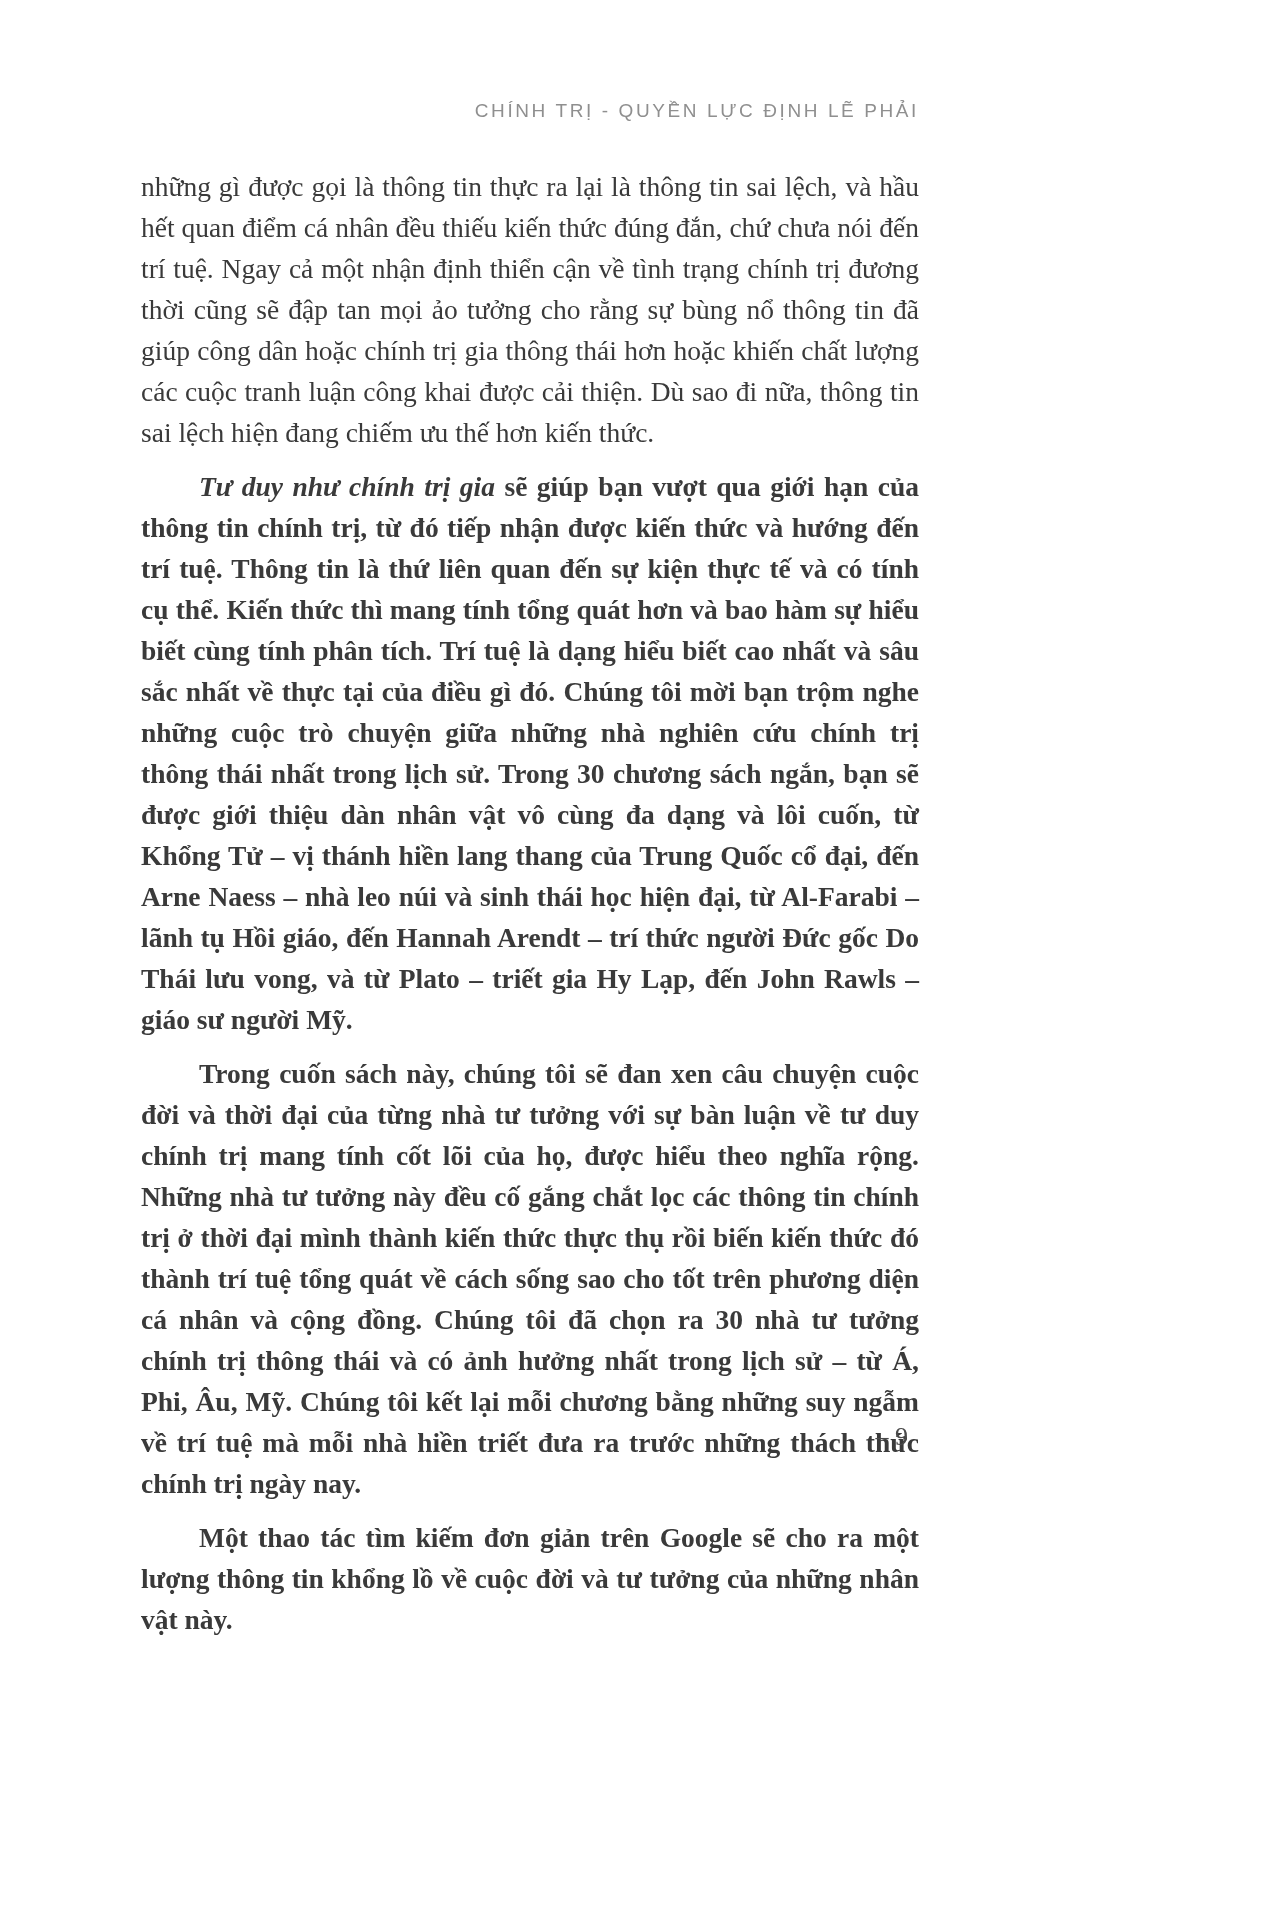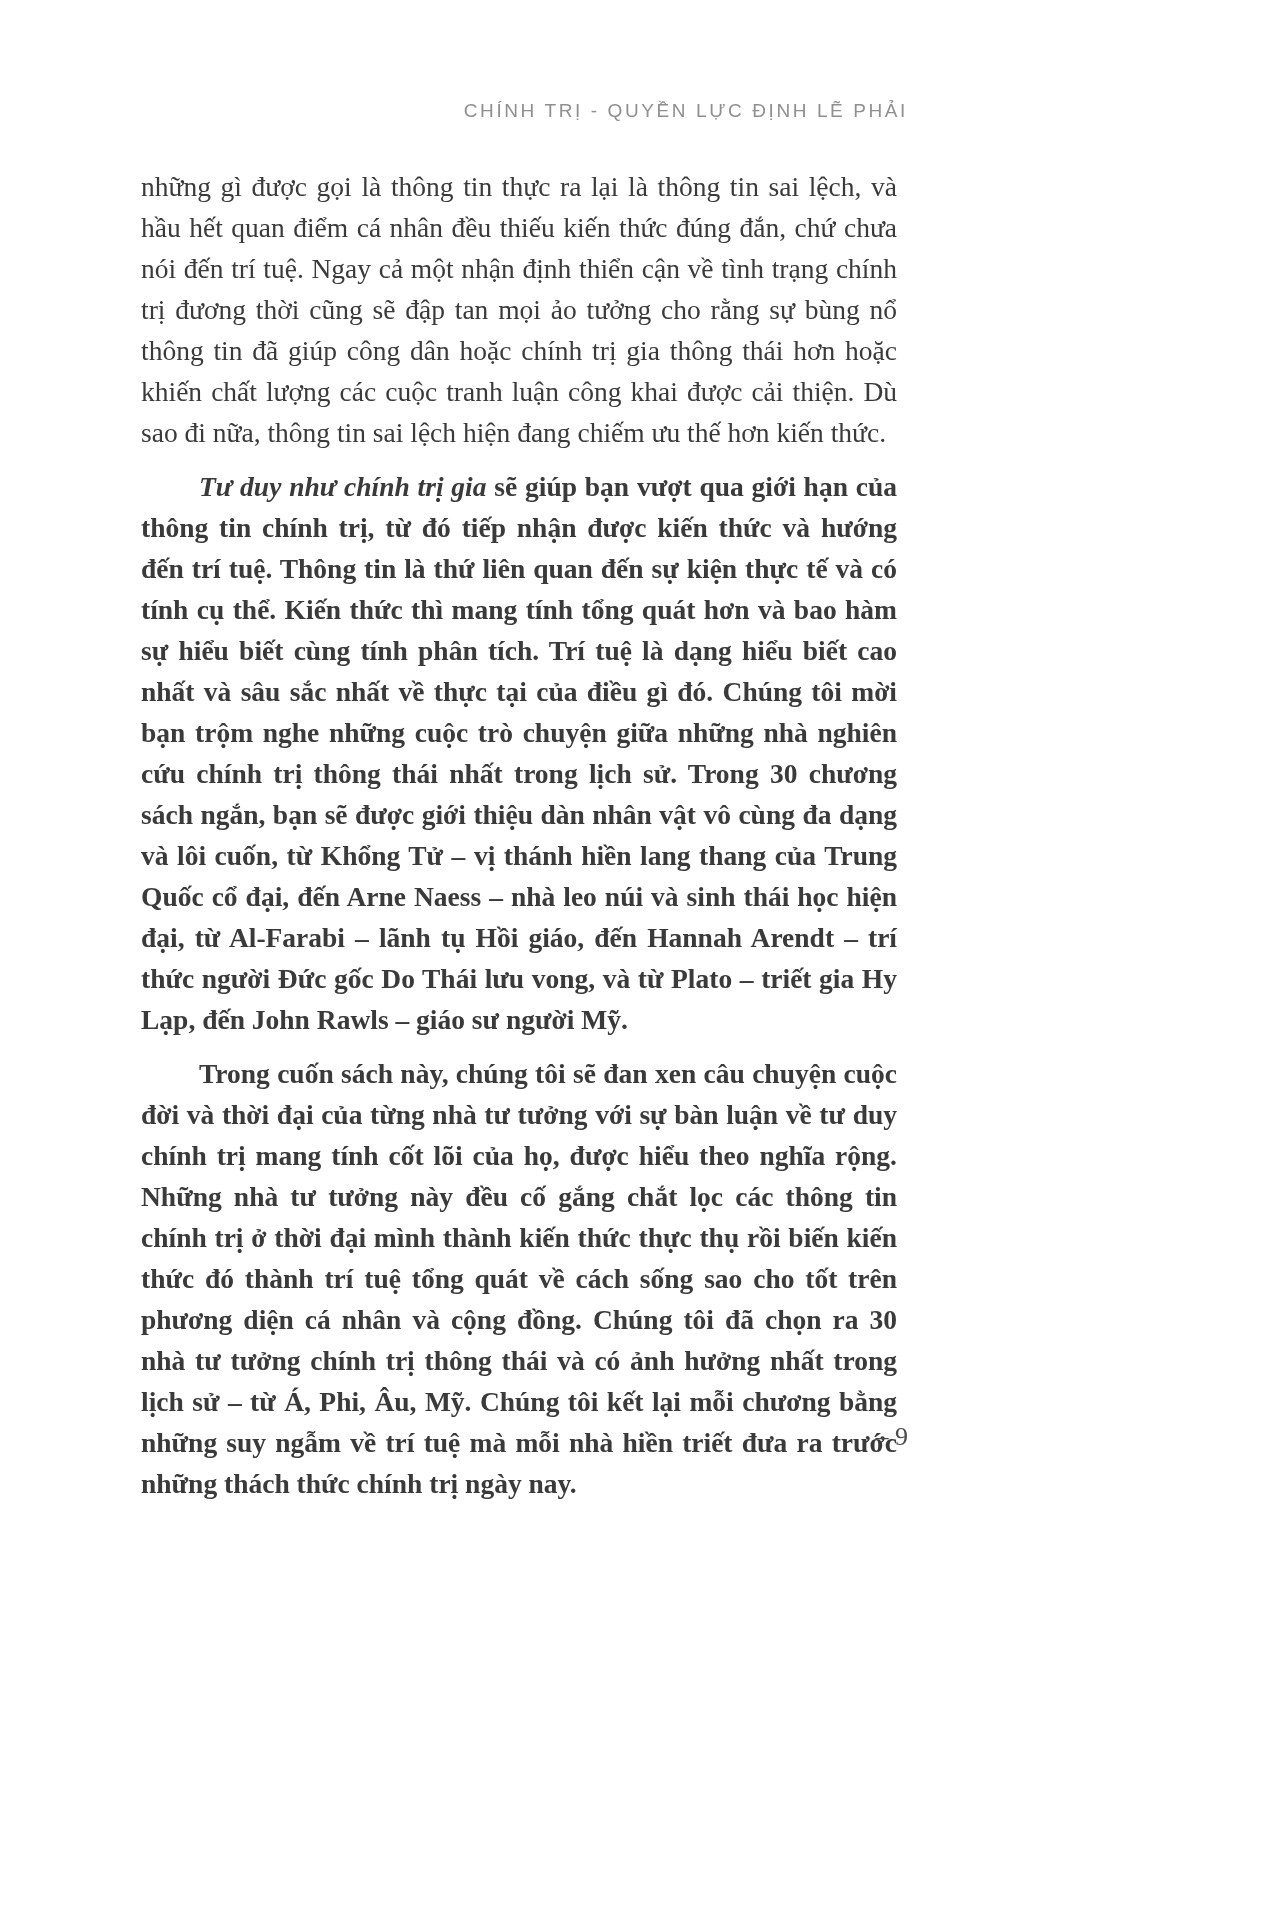--- a/index.html
+++ b/index.html
@@ -12,41 +12,41 @@
     position: relative;
     width: 1276px;
     height: 1922px;
     margin: 0 auto;
     background: #ffffff;
     box-sizing: border-box;
     overflow: hidden;
   }
   .content-column {
     position: absolute;
-    left: 130px;
+    left: 141px;
     top: 100px;
     width: 778px;
   }
   .running-head {
     text-align: right;
     font-family: "Liberation Sans", sans-serif;
     font-size: 19px;
     font-weight: 400;
     letter-spacing: 2.6px;
     color: #8f8f8f;
     margin: 0 0 44px 0;
     white-space: nowrap;
   }
   .body-text p {
     font-family: "Liberation Serif", "DejaVu Serif", serif;
     font-size: 27.5px;
     line-height: 41px;
     color: #3a3a3a;
     text-align: justify;
-    margin: 11px;
+    margin: 0;
   }
   .body-text p + p {
     margin-top: 13px;
   }
   .body-text p.indent {
     text-indent: 58px;
     font-weight: bold;
   }
   .lead-italic {
     font-style: italic;
@@ -72,20 +72,21 @@
     <div class="running-head">CHÍNH TRỊ - QUYỀN LỰC ĐỊNH LẼ PHẢI</div>
 
     <div class="body-text">
 
       <p>những gì được gọi là thông tin thực ra lại là thông tin sai lệch, và hầu hết quan điểm cá nhân đều thiếu kiến thức đúng đắn, chứ chưa nói đến trí tuệ. Ngay cả một nhận định thiển cận về tình trạng chính trị đương thời cũng sẽ đập tan mọi ảo tưởng cho rằng sự bùng nổ thông tin đã giúp công dân hoặc chính trị gia thông thái hơn hoặc khiến chất lượng các cuộc tranh luận công khai được cải thiện. Dù sao đi nữa, thông tin sai lệch hiện đang chiếm ưu thế hơn kiến thức.</p>
 
       <p class="indent"><span class="lead-italic">Tư duy như chính trị gia</span><span> sẽ giúp bạn vượt qua giới hạn của thông tin chính trị, từ đó tiếp nhận được kiến thức và hướng đến trí tuệ. Thông tin là thứ liên quan đến sự kiện thực tế và có tính cụ thể. Kiến thức thì mang tính tổng quát hơn và bao hàm sự hiểu biết cùng tính phân tích. Trí tuệ là dạng hiểu biết cao nhất và sâu sắc nhất về thực tại của điều gì đó. Chúng tôi mời bạn trộm nghe những cuộc trò chuyện giữa những nhà nghiên cứu chính trị thông thái nhất trong lịch sử. Trong 30 chương sách ngắn, bạn sẽ được giới thiệu dàn nhân vật vô cùng đa dạng và lôi cuốn, từ Khổng Tử – vị thánh hiền lang thang của Trung Quốc cổ đại, đến Arne Naess – nhà leo núi và sinh thái học hiện đại, từ Al-Farabi – lãnh tụ Hồi giáo, đến Hannah Arendt – trí thức người Đức gốc Do Thái lưu vong, và từ Plato – triết gia Hy Lạp, đến John Rawls – giáo sư người Mỹ.</span></p>
 
       <p class="indent">Trong cuốn sách này, chúng tôi sẽ đan xen câu chuyện cuộc đời và thời đại của từng nhà tư tưởng với sự bàn luận về tư duy chính trị mang tính cốt lõi của họ, được hiểu theo nghĩa rộng. Những nhà tư tưởng này đều cố gắng chắt lọc các thông tin chính trị ở thời đại mình thành kiến thức thực thụ rồi biến kiến thức đó thành trí tuệ tổng quát về cách sống sao cho tốt trên phương diện cá nhân và cộng đồng. Chúng tôi đã chọn ra 30 nhà tư tưởng chính trị thông thái và có ảnh hưởng nhất trong lịch sử – từ Á, Phi, Âu, Mỹ. Chúng tôi kết lại mỗi chương bằng những suy ngẫm về trí tuệ mà mỗi nhà hiền triết đưa ra trước những thách thức chính trị ngày nay.</p>
 
+      <p class="indent">Một thao tác tìm kiếm đơn giản trên Google sẽ cho ra một lượng thông tin khổng lồ về cuộc đời và tư tưởng của những nhân vật này.</p>
 
     </div>
 
   </div>
 
   <div class="page-number">– 9</div>
 
 </div>
 
 </body></html>

